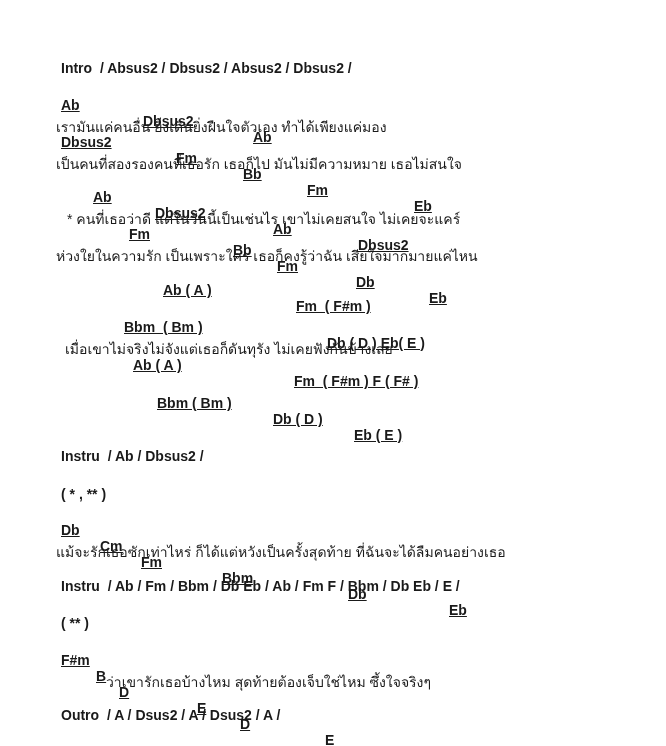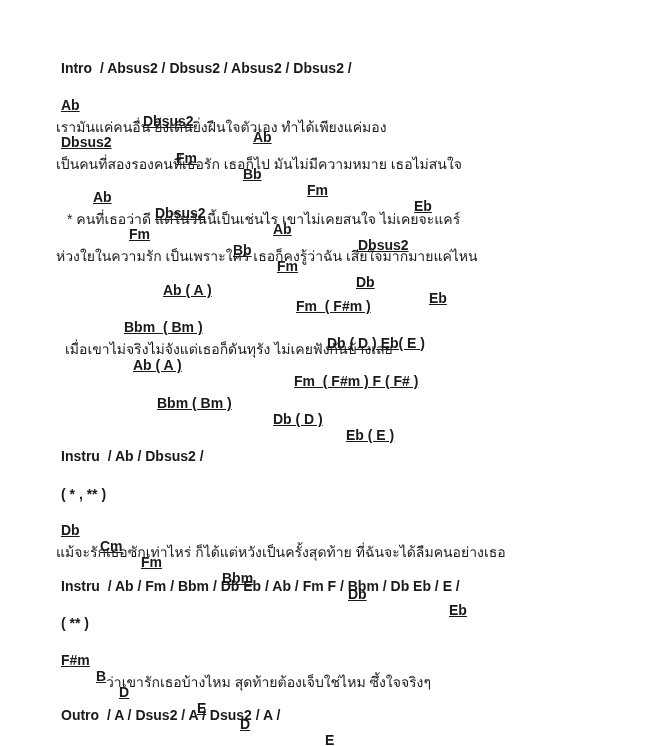--- a/index.html
+++ b/index.html
@@ -99,21 +99,21 @@
   <div class="line" style="top:322px">
     <span class="lyric" style="left:65px">เมื่อเขาไม่จริงไม่จังแต่เธอก็ดันทุรัง ไม่เคยฟังกันบ้างเลย</span>
   </div>
   <div class="line" style="top:341px">
     <span class="chord" style="left:133px">Ab ( A )</span>
     <span class="chord" style="left:294px">Fm  ( F#m ) F ( F# )</span>
   </div>
   <div class="line" style="top:379px">
     <span class="chord" style="left:157px">Bbm ( Bm )</span>
     <span class="chord" style="left:273px">Db ( D )</span>
-    <span class="chord" style="left:346px">Eb ( E )</span>
+    <span class="chord" style="left:354px">Eb ( E )</span>
   </div>
 
   <div class="line" style="top:432px">
     <span class="hdr" style="left:61px">Instru  / Ab / Dbsus2 /</span>
   </div>
 
   <div class="line" style="top:470px">
     <span class="hdr" style="left:61px">( * , ** )</span>
   </div>
 

